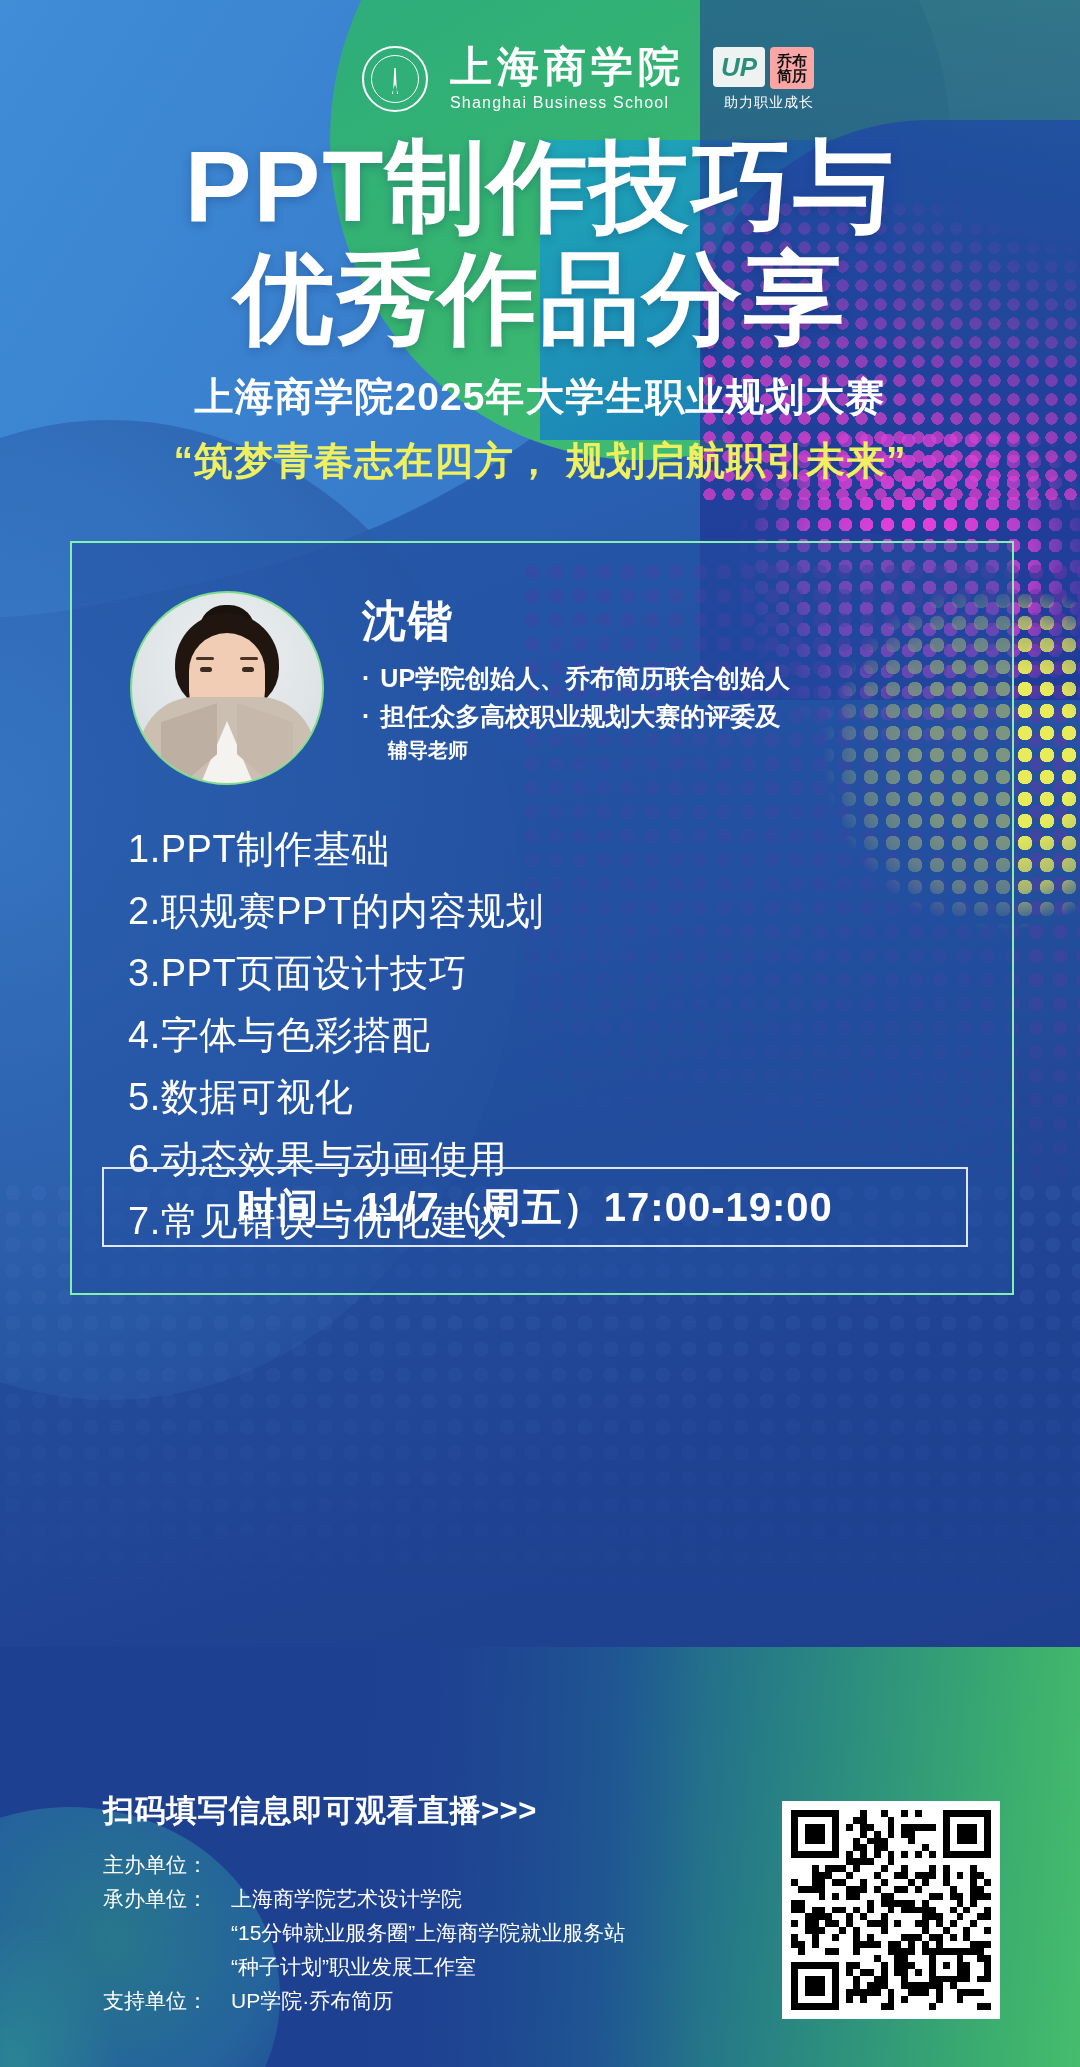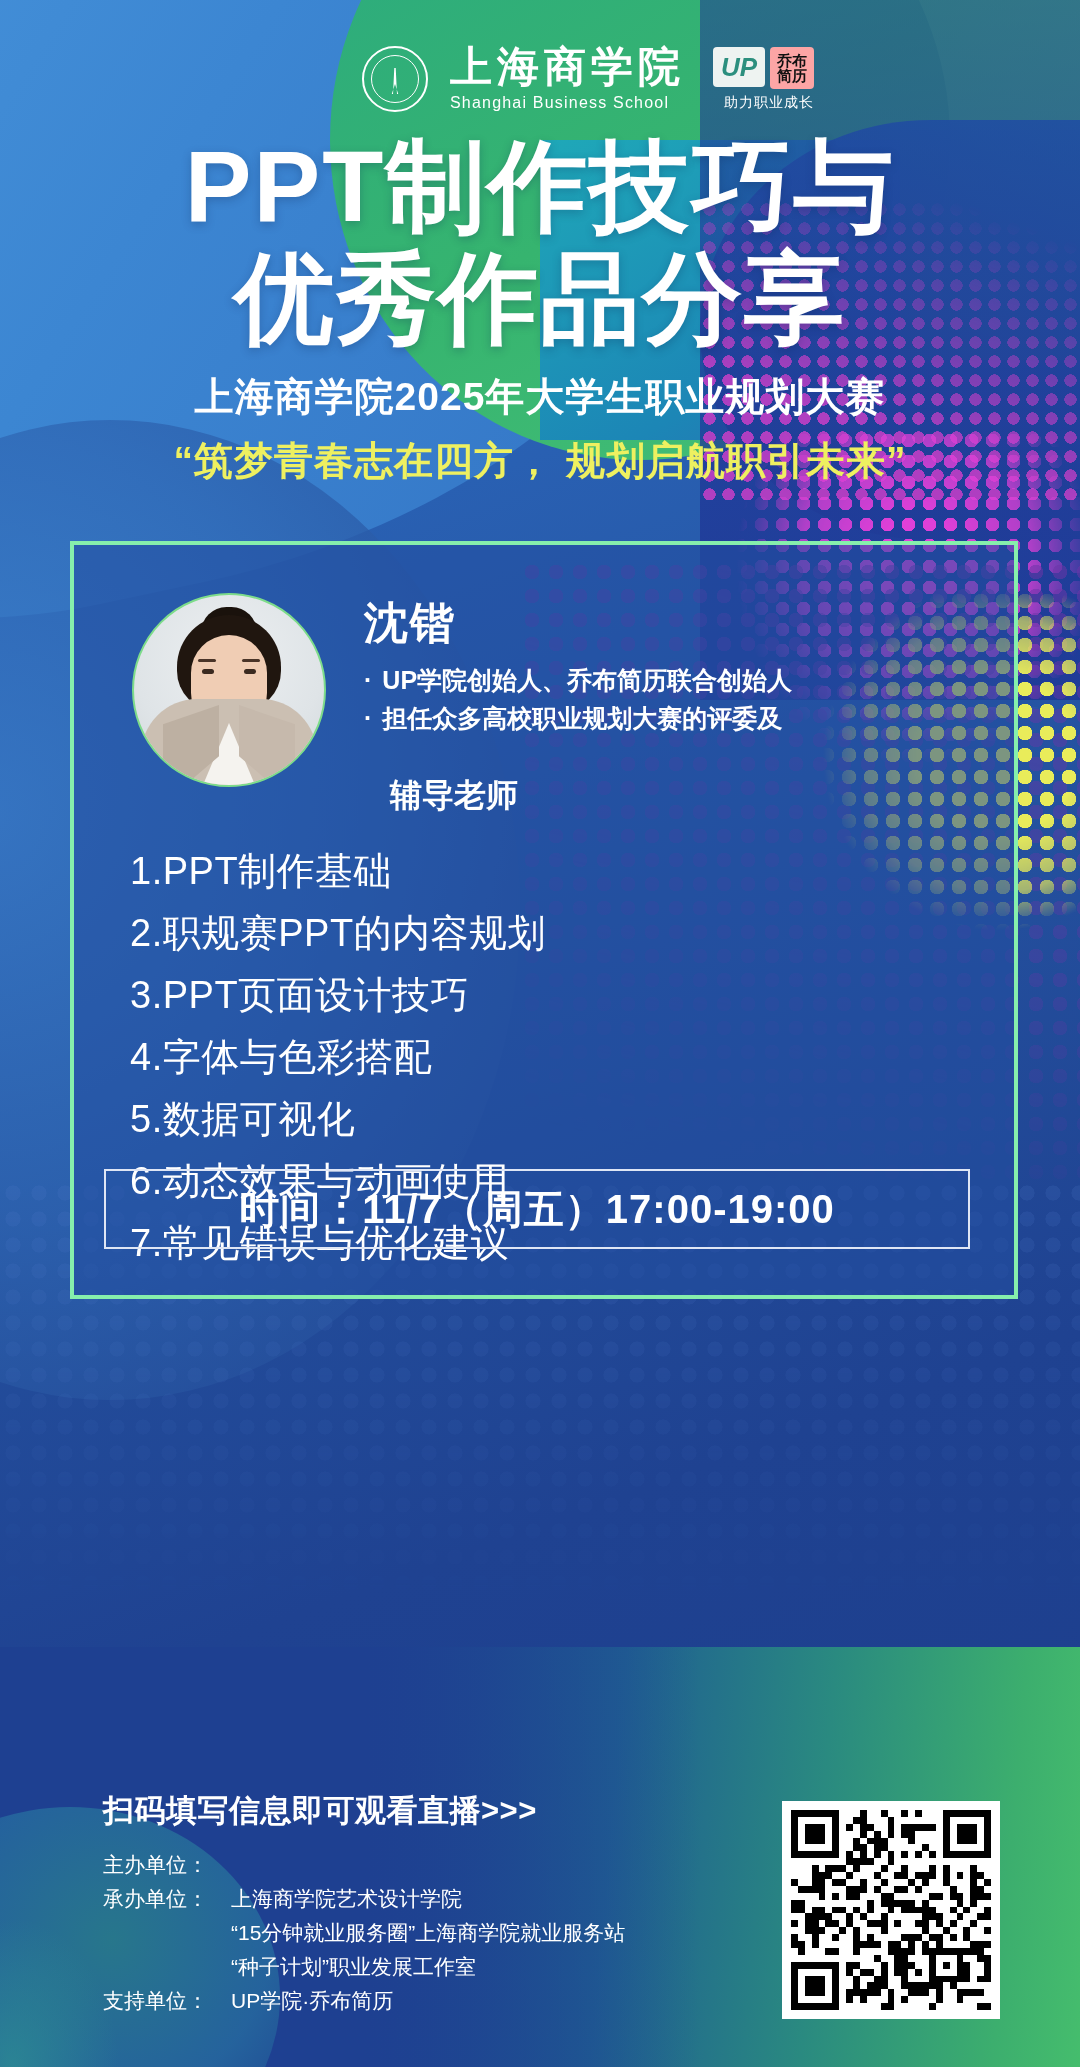--- a/index.html
+++ b/index.html
@@ -170,21 +170,21 @@
     color:#fff;font-weight:bold;font-size:39px;letter-spacing:1px;
   }
   .slogan{
     position:absolute;left:0;top:434px;width:1080px;text-align:center;z-index:7;
     color:#eef060;font-weight:bold;font-size:39px;letter-spacing:1px;
   }
 
   
   .card{
     position:absolute;left:70px;top:541px;width:940px;height:750px;
-    border:4px solid #86efac;background:rgba(35,78,160,.55);z-index:8;
+    border:2px solid #86efac;background:rgba(35,78,160,.55);z-index:8;
   }
 
   .speaker{position:absolute;left:58px;top:48px;width:830px;display:flex;gap:38px;}
   .avatar{
     width:190px;height:190px;border-radius:50%;flex:none;
     border:2px solid #7ddc8a;overflow:hidden;position:relative;
     background:radial-gradient(circle at 50% 34%,#eceff1 0%,#dfe4e7 60%,#cfd6da 100%);
   }
   .av-hair{
     position:absolute;left:50%;top:20px;width:104px;height:96px;margin-left:-52px;
@@ -223,23 +223,23 @@
   }
 
   .speaker-text{padding-top:6px;}
   .sp-name{color:#fff;font-size:44px;font-weight:bold;line-height:1.1;letter-spacing:2px;}
   .sp-bullets{margin-top:14px;}
   .sp-bullet{
     color:#fff;font-size:25px;font-weight:bold;line-height:1.52;
     display:flex;gap:10px;
   }
   .sp-bullet .dot{flex:none;line-height:1.52;}
-  .sp-cont{color:#fff;font-size:32px;font-weight:bold;line-height:1.52;padding-left:26px;margin-top:34px;}
-
-  .agenda{position:absolute;left:56px;top:296px;}
+  .sp-cont{color:#fff;font-size:20px;font-weight:bold;line-height:1.52;padding-left:26px;}
+
+  .agenda{position:absolute;left:56px;top:276px;}
   .agenda-item{
     color:#fff;font-size:38px;line-height:1.63;letter-spacing:.5px;white-space:nowrap;
   }
 
   .time-box{
     position:absolute;left:30px;bottom:46px;width:862px;height:76px;
     border:2px solid #dfe6f5;display:flex;align-items:center;justify-content:center;
   }
   .time-text{color:#fff;font-size:40px;font-weight:bold;letter-spacing:1px;}
 

